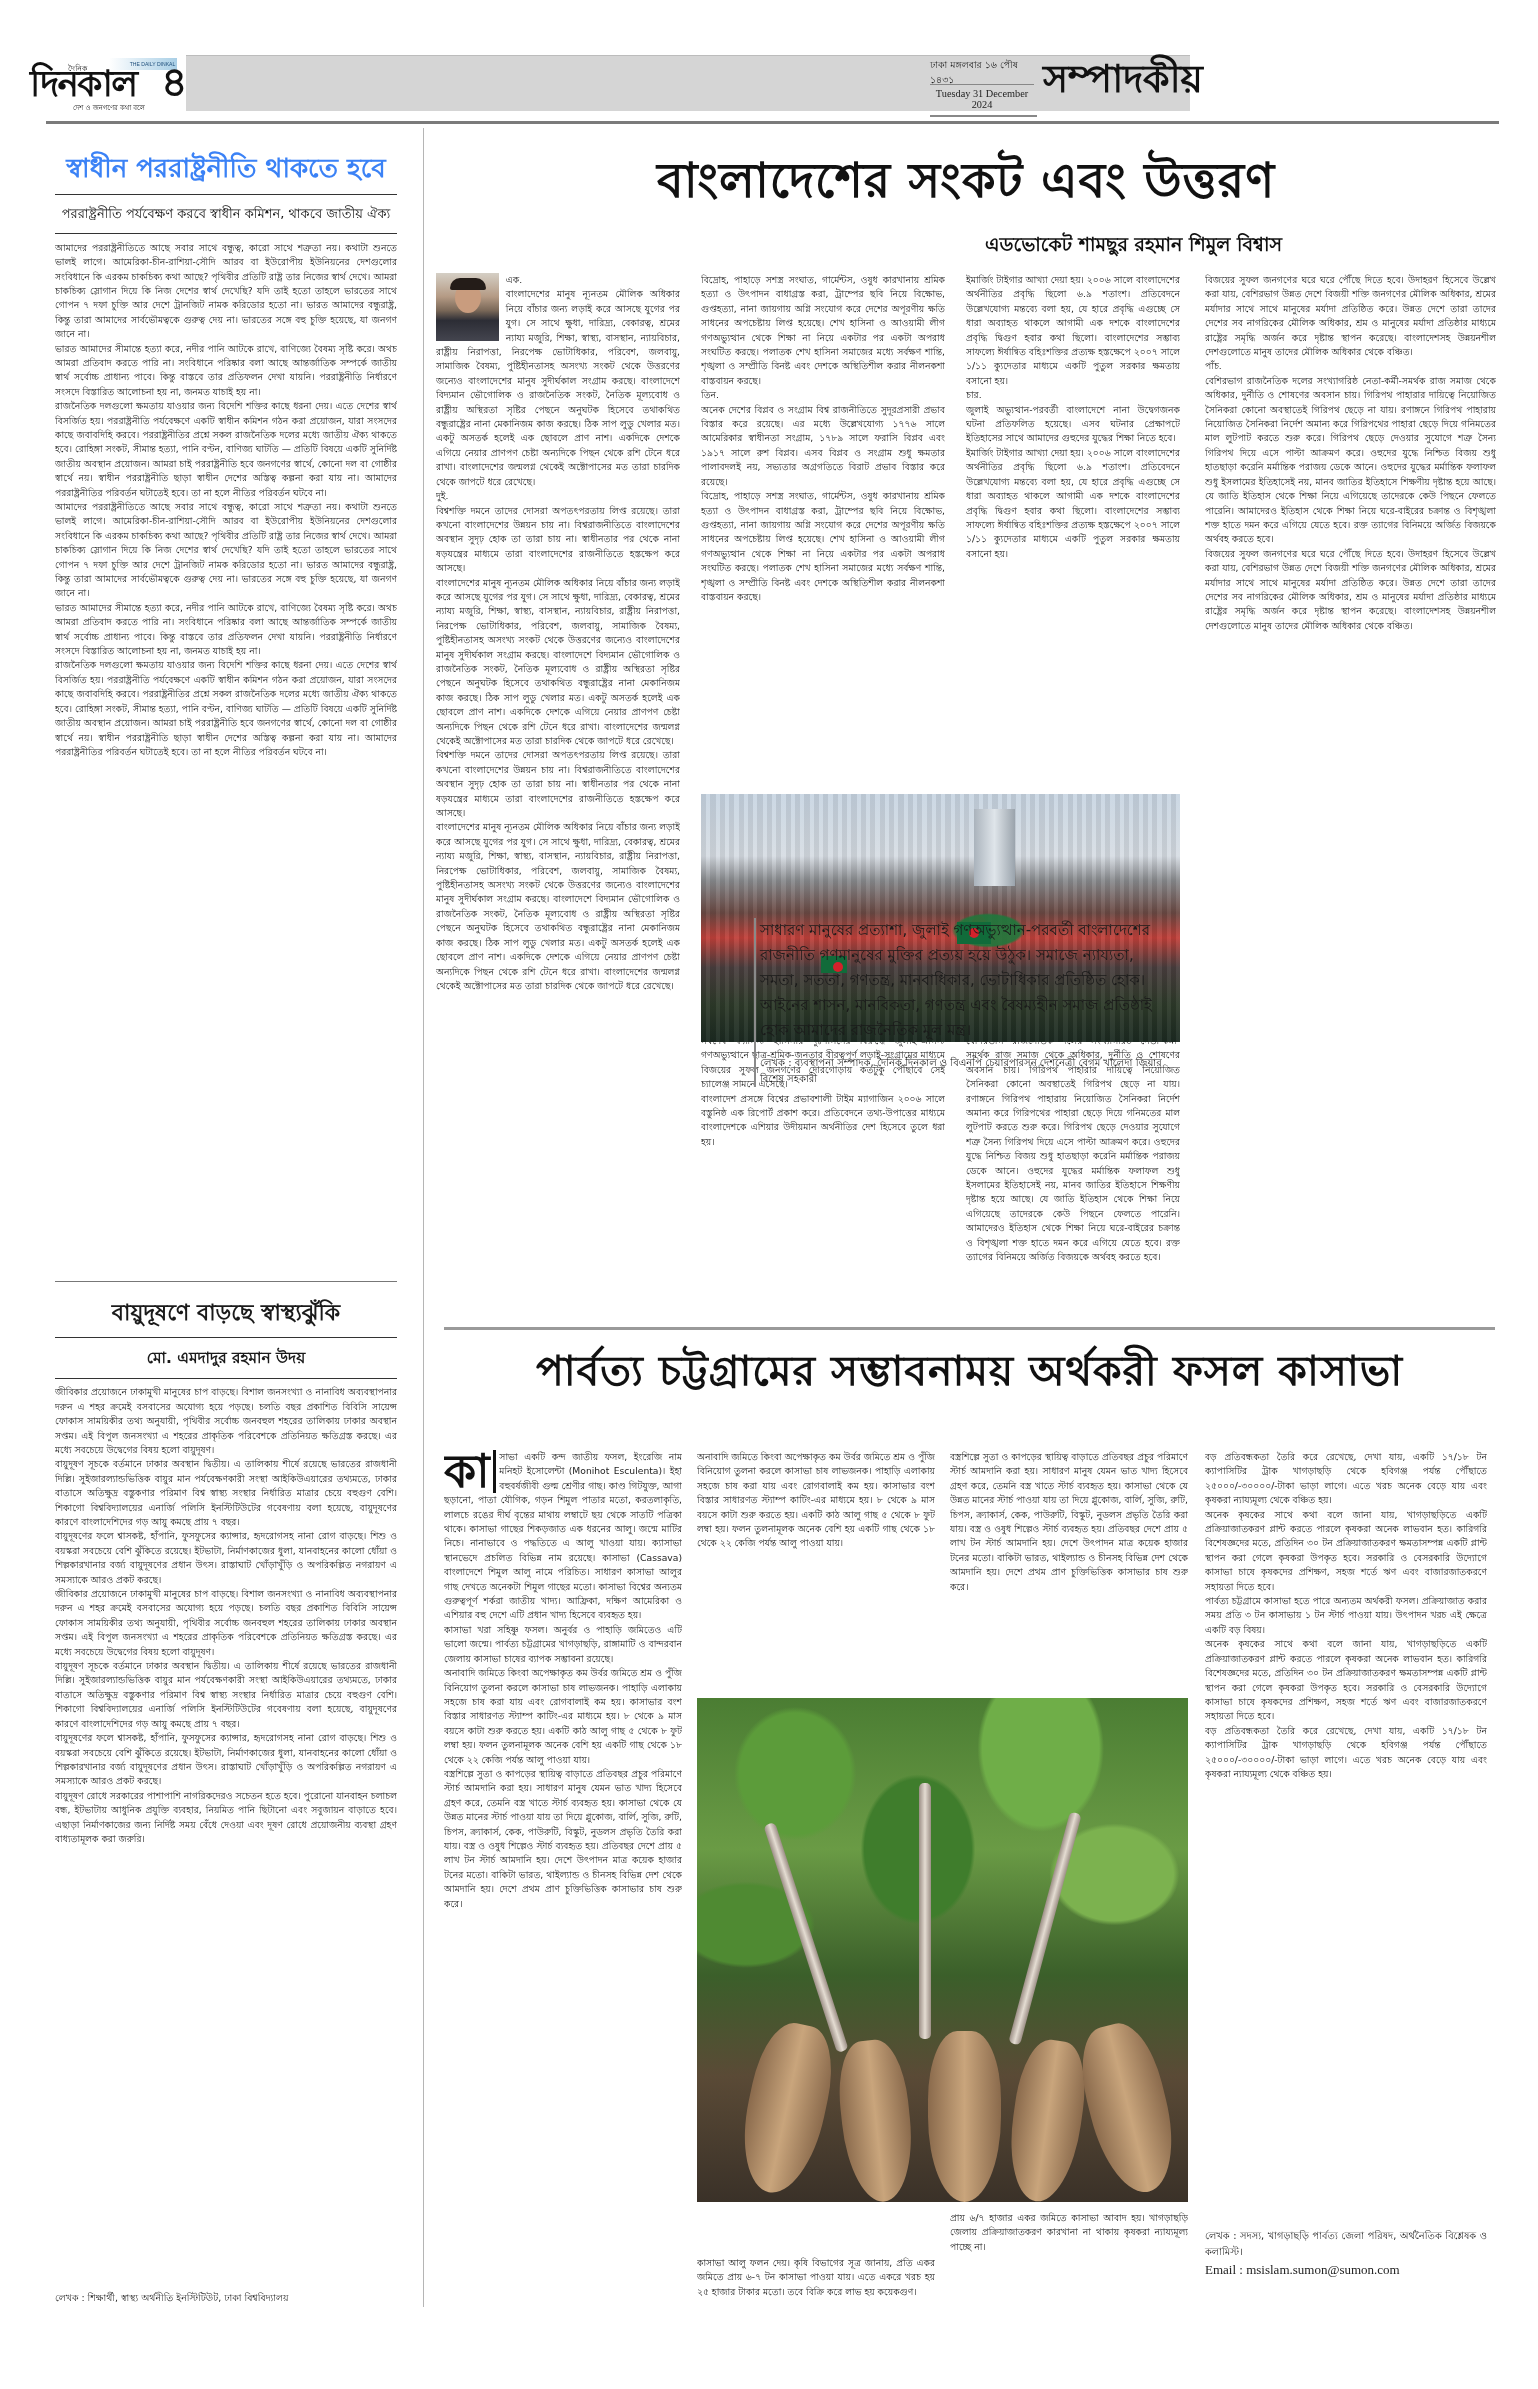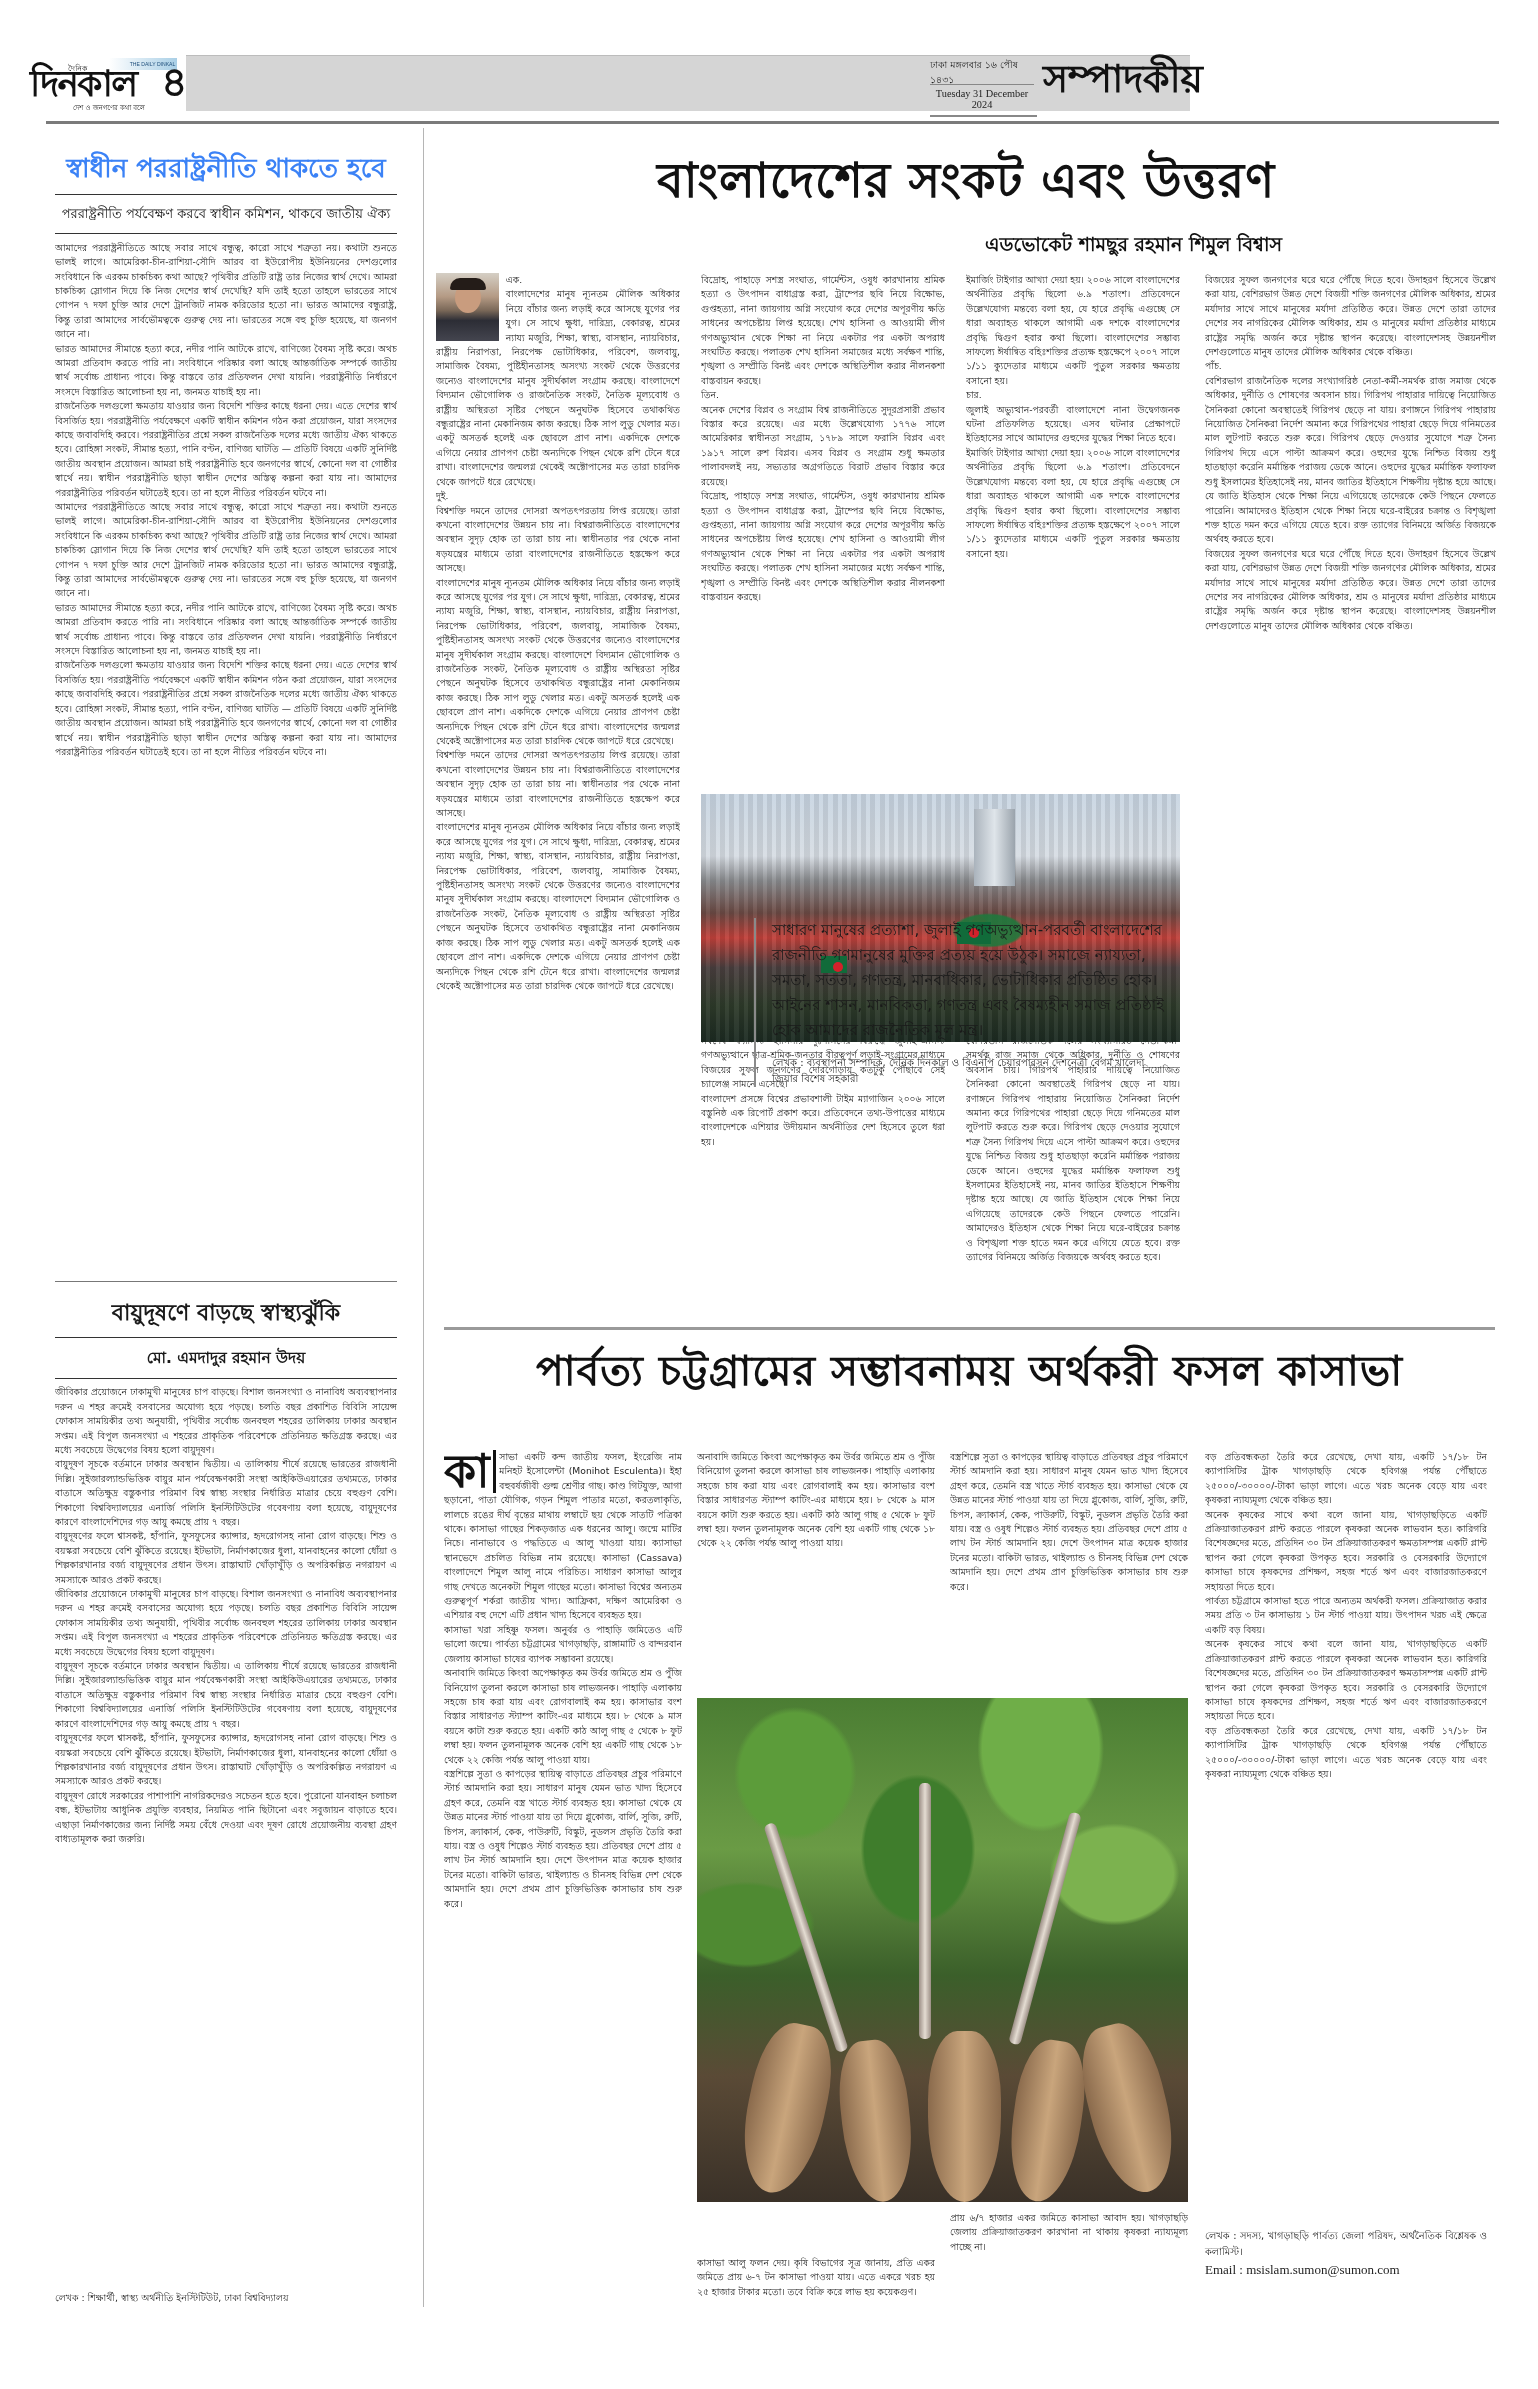--- a/index.html
+++ b/index.html
@@ -50,21 +50,21 @@
   .col-clip { overflow: hidden; }
   .crowd-photo { position: absolute; left: 265px; top: 521px; width: 479px; height: 248px; overflow: hidden;
     background:
       radial-gradient(ellipse at 60% 55%, rgba(30,120,60,0.9) 0 8%, transparent 9%),
       radial-gradient(circle at 58% 52%, #c8201e 0 2%, transparent 2.5%),
       repeating-linear-gradient(90deg, rgba(0,0,0,0.08) 0 5.1px, rgba(255,255,255,0.05) 5.1px 9.4px),
       linear-gradient(180deg, #c9d6e3 0%, #d7dde4 25%, #8a8c8f 35%, #6c4a44 48%, #c2413b 58%, #4a3f3f 70%, #2e3b2a 85%, #1c2a22 100%); }
   .crowd-photo .tower { position: absolute; left: 273px; top: 15.4px; width: 41px; height: 77px; background: linear-gradient(90deg, #aab3bc, #dfe5ea, #9aa3ac); }
   .crowd-photo .flag { position: absolute; width: 34px; height: 22px; background: #116b3a; }
   .crowd-photo .flag::after { content: ""; position: absolute; left: 12px; top: 6px; width: 10.3px; height: 10.3px; border-radius: 50%; background: #d4212b; }
-  .pullquote { position: absolute; left: 318px; top: 790px; width: 419px; border-left: 2.6px solid #8a8a8a; padding-left: 16px; font-size: 15px; line-height: 25px; color: #1a1a1a; }
+  .pullquote { position: absolute; left: 318px; top: 790px; width: 419px; border-left: 2.6px solid #8a8a8a; padding-left: 4px; font-size: 15px; line-height: 25px; color: #1a1a1a; }
   .credit1 { font-size: 10px; line-height: 16px; color: #222; margin-top: 12px; }
 
   .rule-mid { position: absolute; left: 444px; top: 1327px; width: 1051px; height: 2.6px; background: #9a9a9a; }
 
   
   .art2 { position: absolute; left: 444px; top: 1330px; width: 1051px; height: 983px; }
   .art2-title { text-align: center; font-size: 41px; font-weight: bold; line-height: 73px; margin-top: 5.1px; letter-spacing: 0.9px; color: #111; }
   .art2-byline { text-align: center; padding-left: 137px; font-size: 17px; font-weight: bold; line-height: 34px; color: #111; }
   .cols4b { position: absolute; top: 120px; left: 0; width: 1051px; height: 863px; }
   .d { position: absolute; top: 0; }

